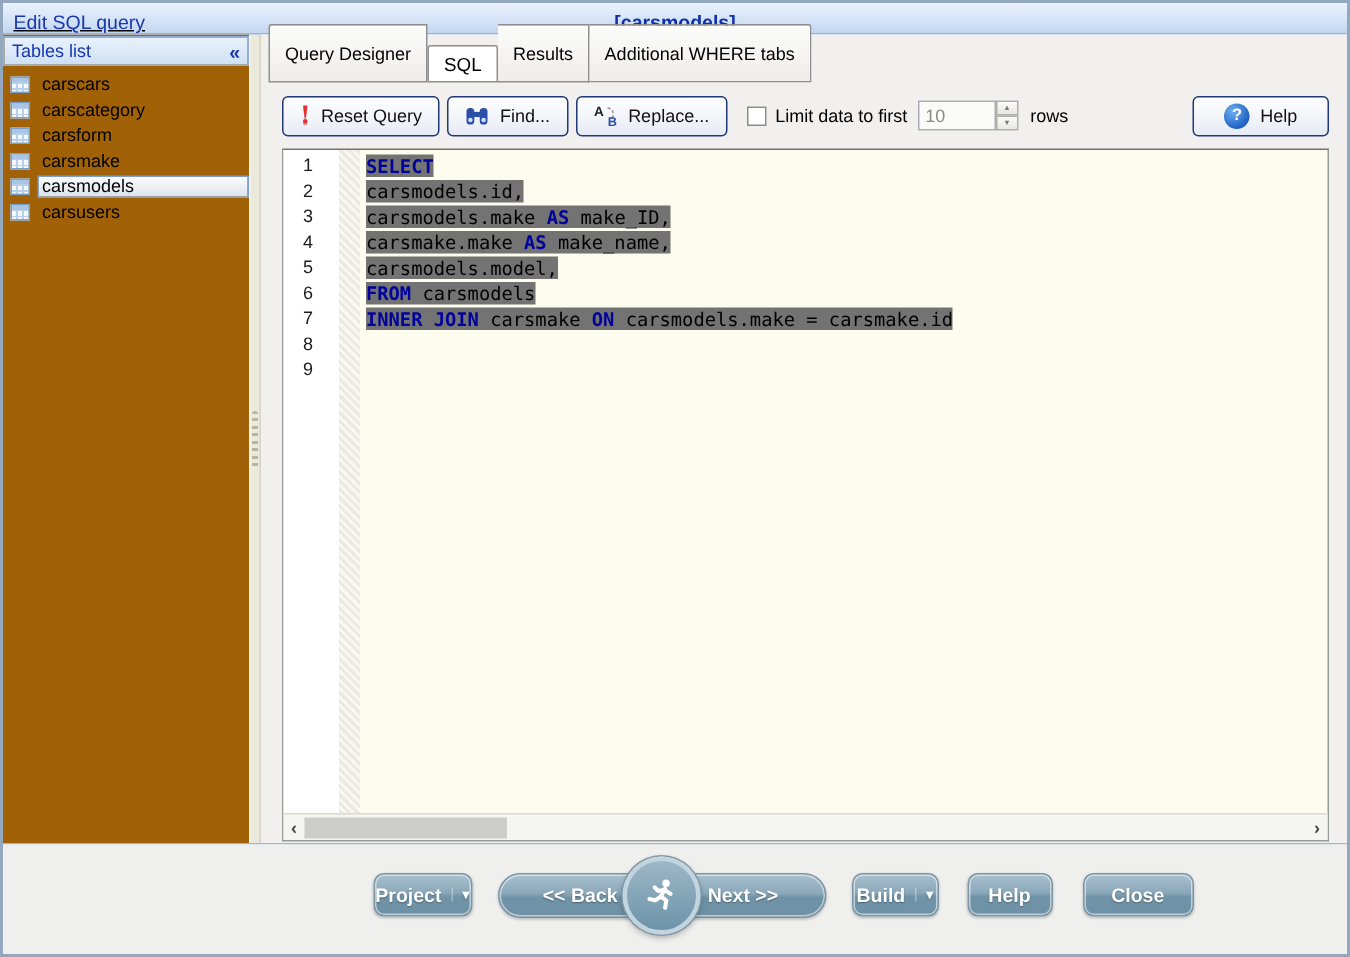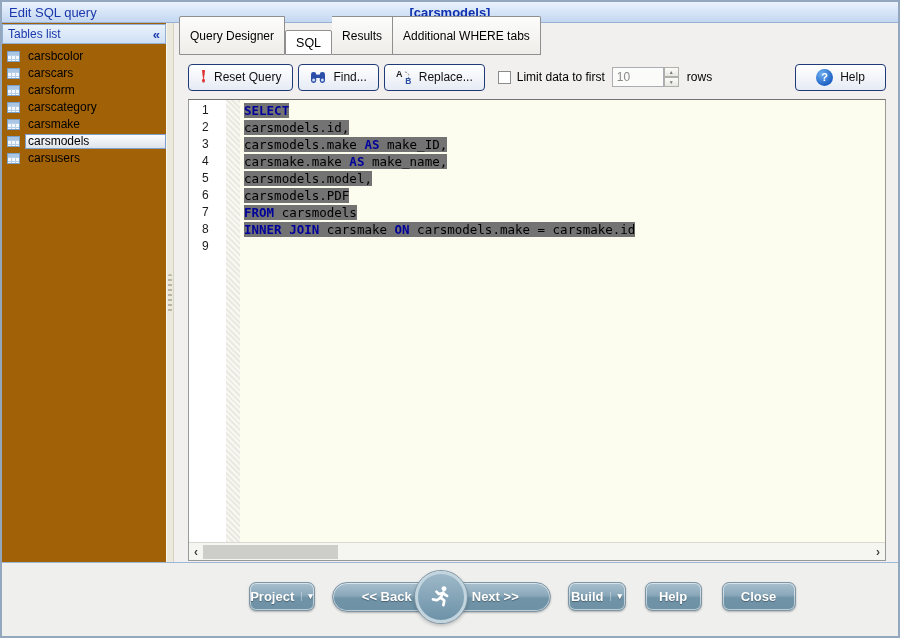--- a/index.html
+++ b/index.html
@@ -3,21 +3,21 @@
 <meta charset="utf-8">
 <style>
   * { margin:0; padding:0; box-sizing:border-box; }
   html,body { width:900px; height:638px; font-family:"Liberation Sans", sans-serif; }
   .window { position:relative; width:900px; height:638px; background:#fff;
             border:2px solid #93a8bf; display:flex; flex-direction:column; overflow:hidden; }
 
   
   .titlebar { height:21px; flex:0 0 21px; position:relative;
     background:linear-gradient(#eaf2fd,#c3d7f1); border-bottom:1px solid #98b1d4;
-    display:flex; align-items:center; }
+    display:flex; align-items:flex-end;text-decoration:underline; }
   .title-left { padding-left:7px; font-size:13px; color:#1a37ab; }
   .title-center { position:absolute; left:0; right:0; text-align:center;
     font-size:13px; font-weight:bold; color:#0e2fae; }
 
   
   .body { flex:1 1 auto; display:flex; min-height:0; border-bottom:1px solid #9cb6d6; }
 
   
   .sidebar { width:164px; flex:0 0 164px; background:#a16207; display:flex; flex-direction:column; }
   .sidebar-header { height:20px; margin:1px 0 0 0; border:1px solid #93b0d2;
@@ -140,33 +140,29 @@
   <div class="body">
 
     <div class="sidebar">
       <div class="sidebar-header">
         <span class="hd-label">Tables list</span>
         <span class="collapse-btn">«</span>
       </div>
       <ul class="tables-list">
           <li class="tbl-item">
             <span class="tbl-icon"></span>
-            <span class="tbl-label">carsbcolor</span>
-          </li>
-          <li class="tbl-item">
-            <span class="tbl-icon"></span>
             <span class="tbl-label">carscars</span>
           </li>
           <li class="tbl-item">
             <span class="tbl-icon"></span>
+            <span class="tbl-label">carscategory</span>
+          </li>
+          <li class="tbl-item">
+            <span class="tbl-icon"></span>
             <span class="tbl-label">carsform</span>
-          </li>
-          <li class="tbl-item">
-            <span class="tbl-icon"></span>
-            <span class="tbl-label">carscategory</span>
           </li>
           <li class="tbl-item">
             <span class="tbl-icon"></span>
             <span class="tbl-label">carsmake</span>
           </li>
           <li class="tbl-item selected">
             <span class="tbl-icon"></span>
             <span class="tbl-label">carsmodels</span>
           </li>
           <li class="tbl-item">
@@ -245,21 +241,20 @@
             <div class="ln">8</div>
             <div class="ln">9</div>
           </div>
         <div class="hatch"></div>
         <div class="code-area">
             <div class="code-row"><span class="line-text"><span class="kw">SELECT</span></span></div>
             <div class="code-row"><span class="line-text"><span>carsmodels.id,</span></span></div>
             <div class="code-row"><span class="line-text"><span>carsmodels.make </span><span class="kw">AS</span><span> make_ID,</span></span></div>
             <div class="code-row"><span class="line-text"><span>carsmake.make </span><span class="kw">AS</span><span> make_name,</span></span></div>
             <div class="code-row"><span class="line-text"><span>carsmodels.model,</span></span></div>
-            <div class="code-row"><span class="line-text"><span>carsmodels.PDF</span></span></div>
             <div class="code-row"><span class="line-text"><span class="kw">FROM</span><span> carsmodels</span></span></div>
             <div class="code-row"><span class="line-text"><span class="kw">INNER JOIN</span><span> carsmake </span><span class="kw">ON</span><span> carsmodels.make = carsmake.id</span></span></div>
             <div class="code-row"></div>
           </div>
         <div class="hscroll">
           <span class="hs-arrow">‹</span>
           <span class="hs-thumb"></span>
           <span class="hs-arrow right">›</span>
         </div>
       </div>

